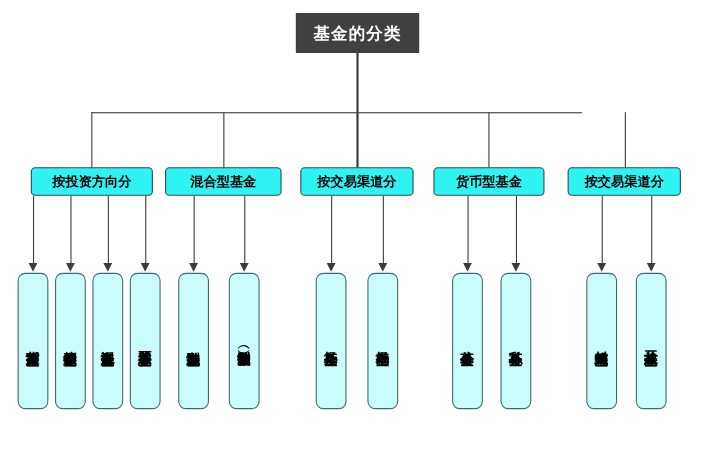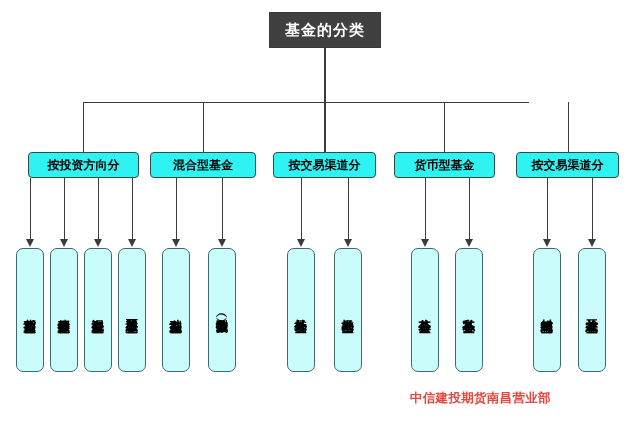--- a/index.html
+++ b/index.html
@@ -221,15 +221,14 @@
     <span class="leaf-label">私募基金</span>
   </div>
 
   <div class="leaf-box" style="left:533px;">
     <span class="leaf-label">封闭式基金</span>
   </div>
   <div class="leaf-box" style="left:578px;">
     <span class="leaf-label">开放式基金</span>
   </div>
 
-  <div class="footer-note">中信建投期货南昌营业部</div>
 
 </div>
 
 </body></html>

